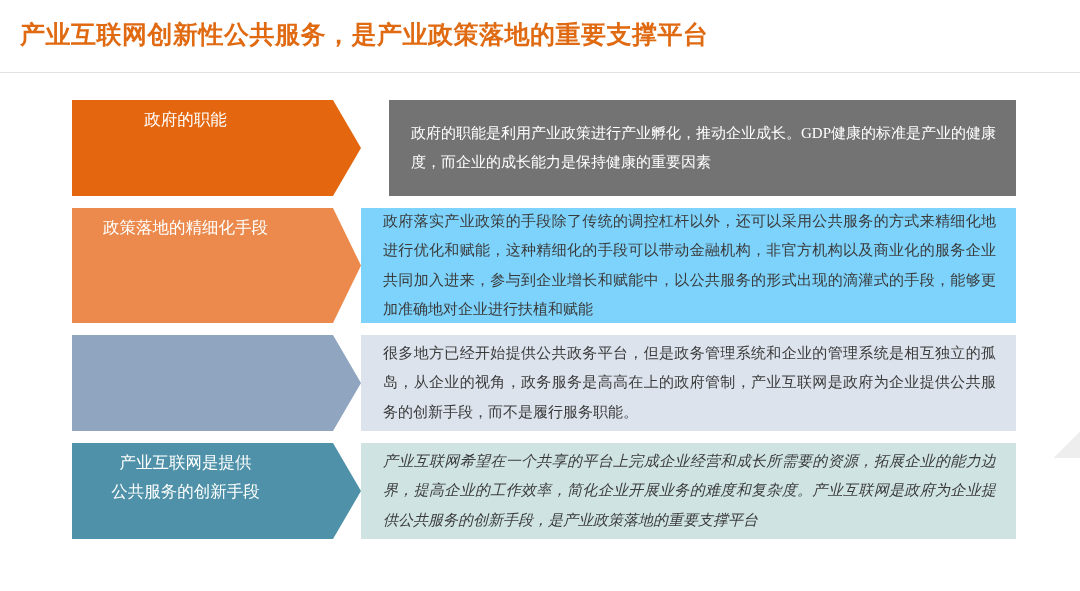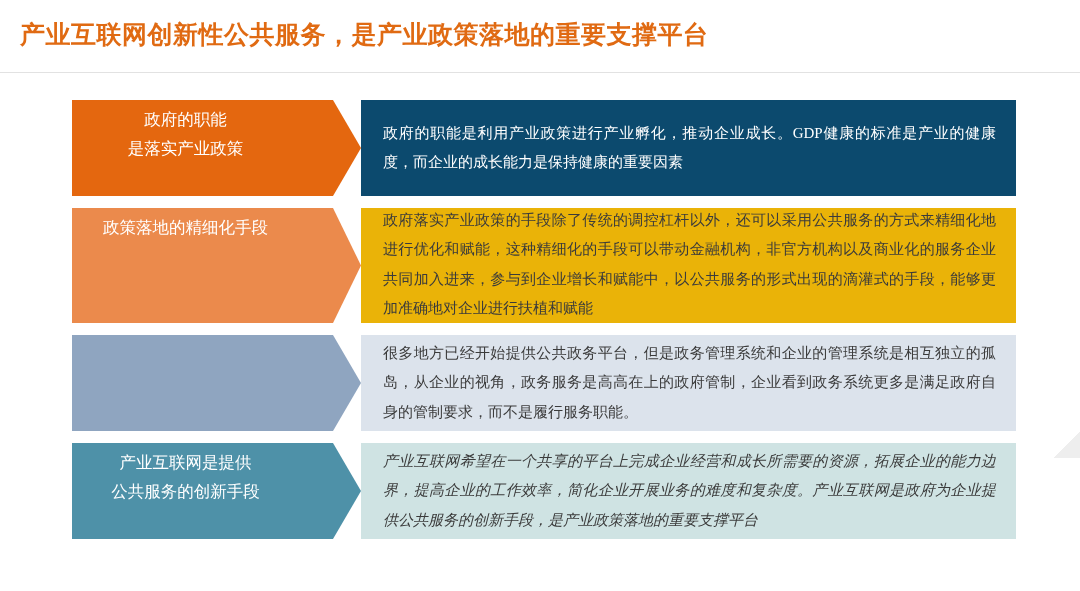--- a/index.html
+++ b/index.html
@@ -108,56 +108,55 @@
 
   <div class="title">产业互联网创新性公共服务，是产业政策落地的重要支撑平台</div>
   <div class="title-underline"></div>
 
   <div class="rows">
 
     <div class="row row-0">
       <div class="label" style="background:#E4670F;">
         <div>
           <div>政府的职能</div>
-          <div>是落实产业政策</div>
         </div>
       </div>
       <div class="arrow">
         <svg width="62" height="96" viewBox="0 0 62 96">
             <polygon points="0,0 34,0 62,48 34,96 0,96" fill="#E4670F"></polygon>
           </svg>
       </div>
-      <div class="body" style="background:#0c4a6e;color:#ffffff;">政府的职能是利用产业政策进行产业孵化，推动企业成长。GDP健康的标准是产业的健康度，而企业的成长能力是保持健康的重要因素</div>
+      <div class="body" style="background:#737373;color:#ffffff;margin-left:28px;">政府的职能是利用产业政策进行产业孵化，推动企业成长。GDP健康的标准是产业的健康度，而企业的成长能力是保持健康的重要因素</div>
     </div>
 
     <div class="row row-1">
       <div class="label" style="background:#EB8A4C;">
         <div>
           <div>政策落地的精细化手段</div>
         </div>
       </div>
       <div class="arrow">
         <svg width="62" height="115" viewBox="0 0 62 115">
             <polygon points="0,0 34,0 62,57.5 34,115 0,115" fill="#EB8A4C"></polygon>
           </svg>
       </div>
-      <div class="body" style="background:#eab308;color:#3b3b3b;font-family:Liberation Mono, monospace;">政府落实产业政策的手段除了传统的调控杠杆以外，还可以采用公共服务的方式来精细化地进行优化和赋能，这种精细化的手段可以带动金融机构，非官方机构以及商业化的服务企业共同加入进来，参与到企业增长和赋能中，以公共服务的形式出现的滴灌式的手段，能够更加准确地对企业进行扶植和赋能</div>
+      <div class="body" style="background:#7dd3fc;color:#3b3b3b;">政府落实产业政策的手段除了传统的调控杠杆以外，还可以采用公共服务的方式来精细化地进行优化和赋能，这种精细化的手段可以带动金融机构，非官方机构以及商业化的服务企业共同加入进来，参与到企业增长和赋能中，以公共服务的形式出现的滴灌式的手段，能够更加准确地对企业进行扶植和赋能</div>
     </div>
 
     <div class="row row-2">
       <div class="label" style="background:#8FA5C0;">
         <div>
         </div>
       </div>
       <div class="arrow">
         <svg width="62" height="96" viewBox="0 0 62 96">
             <polygon points="0,0 34,0 62,48 34,96 0,96" fill="#8FA5C0"></polygon>
           </svg>
       </div>
-      <div class="body" style="background:#DCE3EC;color:#3b3b3b;">很多地方已经开始提供公共政务平台，但是政务管理系统和企业的管理系统是相互独立的孤岛，从企业的视角，政务服务是高高在上的政府管制，企业看到政务系统更多是满足政府自身的管制要求，而不是履行服务职能。</div>
+      <div class="body" style="background:#DCE3EC;color:#3b3b3b;">很多地方已经开始提供公共政务平台，但是政务管理系统和企业的管理系统是相互独立的孤岛，从企业的视角，政务服务是高高在上的政府管制，产业互联网是政府为企业提供公共服务的创新手段，而不是履行服务职能。</div>
     </div>
 
     <div class="row row-3">
       <div class="label" style="background:#4E91A8;">
         <div>
           <div>产业互联网是提供</div>
           <div>公共服务的创新手段</div>
         </div>
       </div>
       <div class="arrow">

